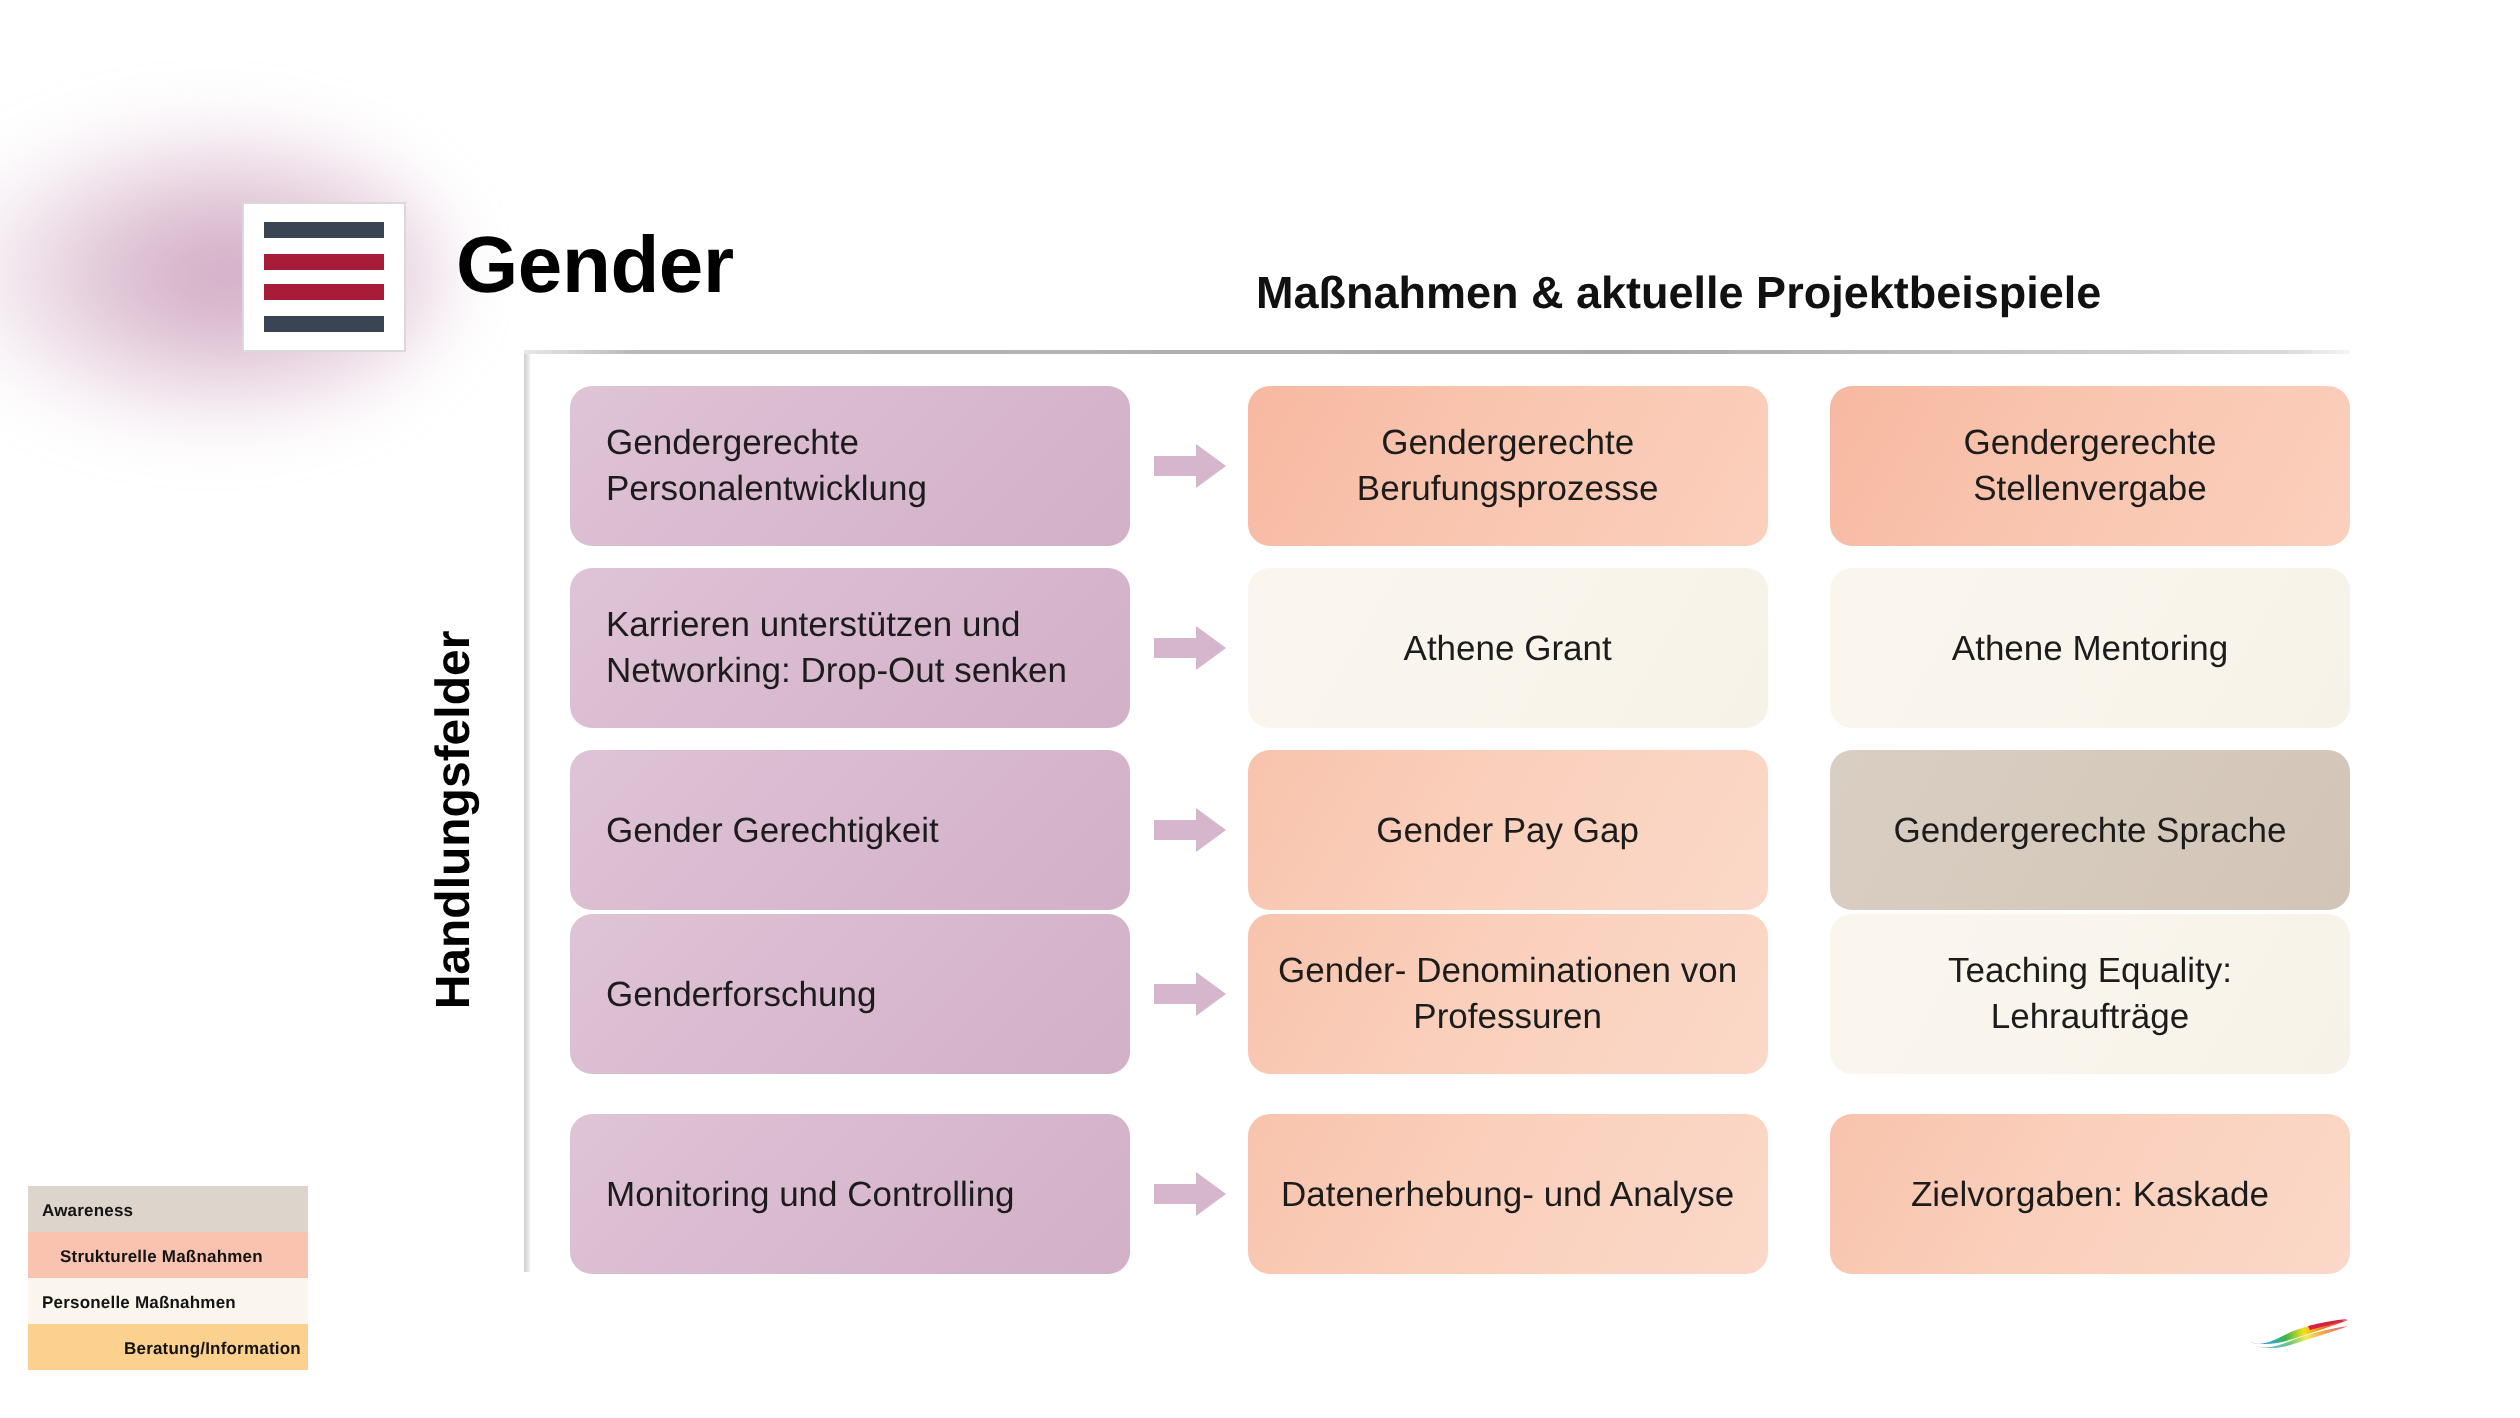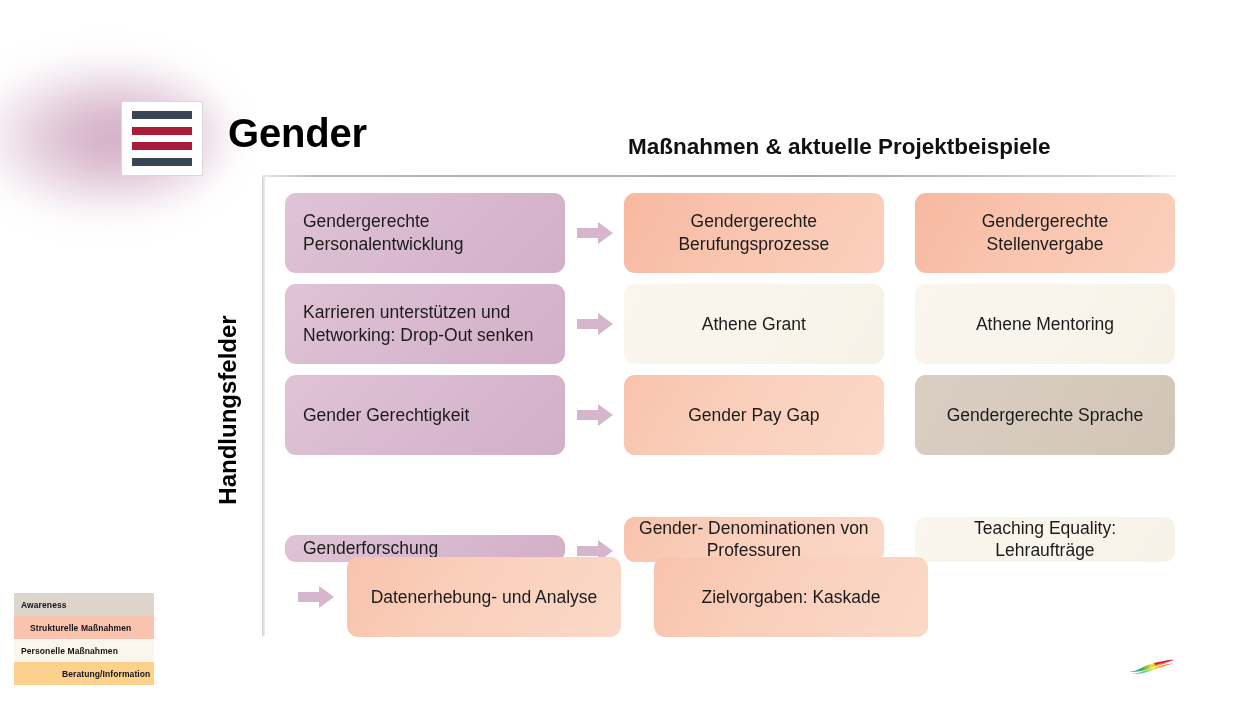--- a/index.html
+++ b/index.html
@@ -118,21 +118,21 @@
     align-items: center;
     position: relative;
     font-size: 17.5px;
     line-height: 1.3;
     color: #1c1c1c;
   }
 
   
   .cell.field {
     width: 295px;
-    padding: 2px 18px;
+    padding: 18px 18px;
     justify-content: flex-start;
     text-align: left;
     background: linear-gradient(135deg, #dfc3d6 0%, #d9bad0 45%, #d2b0c8 100%);
   }
 
   
   .cell.measure {
     width: 274px;
     padding: 0 14px;
     justify-content: center;
@@ -290,34 +290,35 @@
       <div class="arrow">
           <div class="shaft"></div>
           <div class="head"></div>
         </div>
     </div>
     <div class="cell measure tone-struktur-soft">Gender Pay Gap</div>
     <div class="gap-m"></div>
     <div class="cell measure tone-awareness">Gendergerechte Sprache</div>
   </div>
 
-  <div class="matrix-row" style="top:289px; height:80px;align-items:flex-end;">
+  <div class="matrix-row" style="top:264px; height:80px;">
     <div class="cell field">Genderforschung</div>
     <div class="arrow-slot">
       <div class="arrow">
           <div class="shaft"></div>
           <div class="head"></div>
         </div>
     </div>
     <div class="cell measure tone-struktur-soft">Gender- Denominationen von Professuren</div>
     <div class="gap-m"></div>
     <div class="cell measure tone-personell">Teaching Equality: Lehraufträge</div>
   </div>
 
   <div class="matrix-row" style="top:364px; height:80px;">
+    <div class="cell field">Monitoring und Controlling</div>
     <div class="arrow-slot">
       <div class="arrow">
           <div class="shaft"></div>
           <div class="head"></div>
         </div>
     </div>
     <div class="cell measure tone-struktur-soft">Datenerhebung- und Analyse</div>
     <div class="gap-m"></div>
     <div class="cell measure tone-struktur-soft">Zielvorgaben: Kaskade</div>
   </div>

